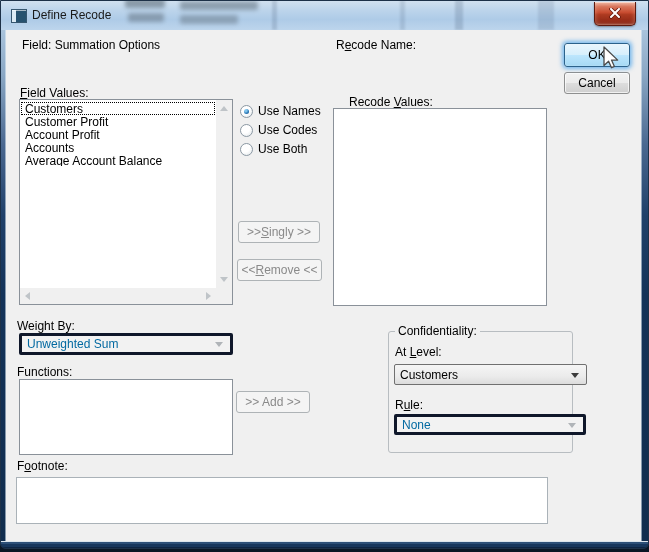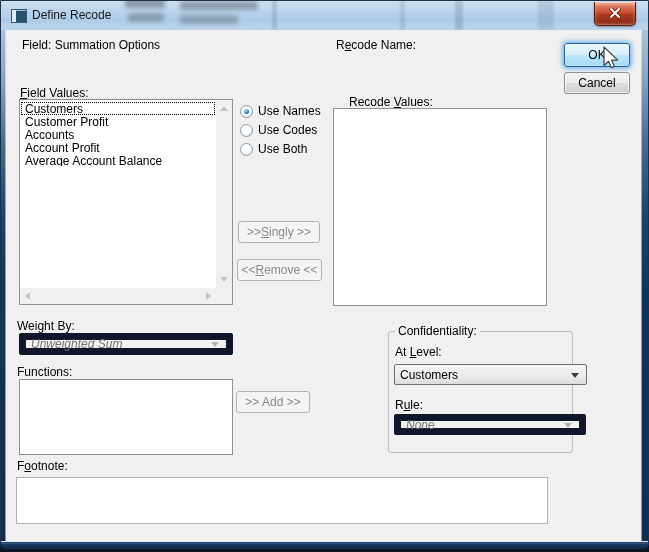--- a/index.html
+++ b/index.html
@@ -73,21 +73,21 @@
   
   .radio-row{position:absolute;display:flex;align-items:flex-end;gap:5px;}
   .radio{width:13px;height:13px;border-radius:50%;border:1px solid #8b98a3;box-sizing:border-box;
     background:radial-gradient(circle at 35% 30%,#ffffff 0 45%,#dfe5e8 100%);position:relative;}
   .radio.checked::after{content:"";position:absolute;left:3px;top:3px;width:5px;height:5px;border-radius:50%;
     background:radial-gradient(circle at 35% 30%,#7fc3ec 0 25%,#2b78b6 60%,#164f85 100%);}
 
   
   .combo{position:absolute;box-sizing:border-box;border-radius:2px;display:flex;align-items:center;padding-left:5px;}
   .combo-enabled{border:1px solid #707070;background:linear-gradient(180deg,#f5f5f5,#ebebeb 60%,#dcdcdc);color:#000;}
-  .combo-disabled{border:7px solid #0f172a;background:#f2f2f2;color:#737373;font-style:italic;}
+  .combo-disabled{border:3px solid #0f172a;background:#f2f2f2;color:#0369a1;}
   .combo-arrow{position:absolute;right:7px;top:50%;margin-top:-2px;width:0;height:0;
     border-left:4px solid transparent;border-right:4px solid transparent;border-top:5px solid #3c3c3c;}
   .combo-disabled .combo-arrow{border-top-color:#b0b4b8;}
 
   
   .groupbox{position:absolute;border:1px solid #b8bdc1;border-radius:3px;box-sizing:border-box;}
   .group-legend{position:absolute;top:-8px;left:6px;background:#f0f0f0;padding:0 3px;white-space:nowrap;}
 
   .cursor{position:absolute;left:601px;top:46px;z-index:10;}
 </style>
@@ -126,22 +126,22 @@
     <div class="lbl" style="left:330px;top:8px;"><span>R</span><span class="u">e</span><span>code Name:</span></div>
 
     <div class="btn btn-normal" style="left:558px;top:42px;width:66px;height:22px;">Cancel</div>
     <div class="btn btn-default" style="left:558px;top:13px;width:66px;height:24px;">OK</div>
 
     <div class="lbl" style="left:14px;top:56px;"><span></span><span class="u">F</span><span>ield Values:</span></div>
     <div class="listbox" style="left:13px;top:69px;width:214px;height:206px;">
       <div style="position:absolute;left:1px;top:2px;right:17px;">
         <div class="lb-item focused">Customers</div>
         <div class="lb-item">Customer Profit</div>
+        <div class="lb-item">Account Profit</div>
         <div class="lb-item">Accounts</div>
-        <div class="lb-item">Account Profit</div>
         <div class="lb-item">Average Account Balance</div>
       </div>
       <div class="vscroll">
         <div class="tri tri-up"></div>
         <div class="tri tri-dn"></div>
       </div>
       <div class="hscroll">
         <div class="tri tri-lf"></div>
         <div class="tri tri-rt"></div>
       </div>

